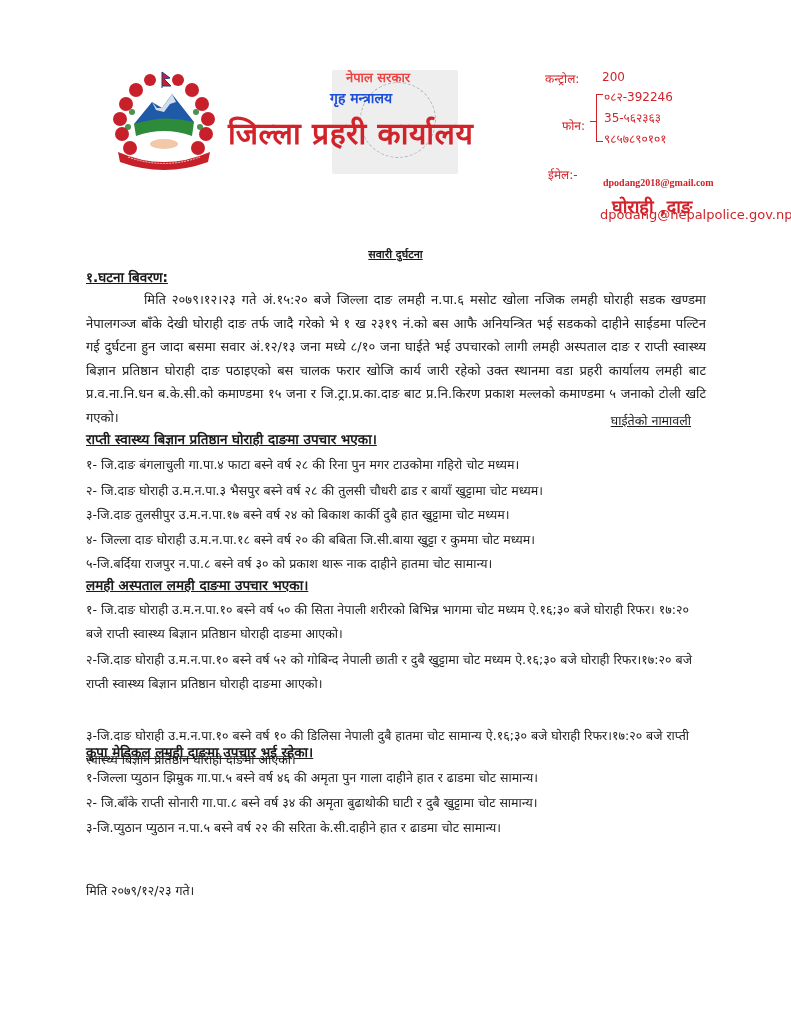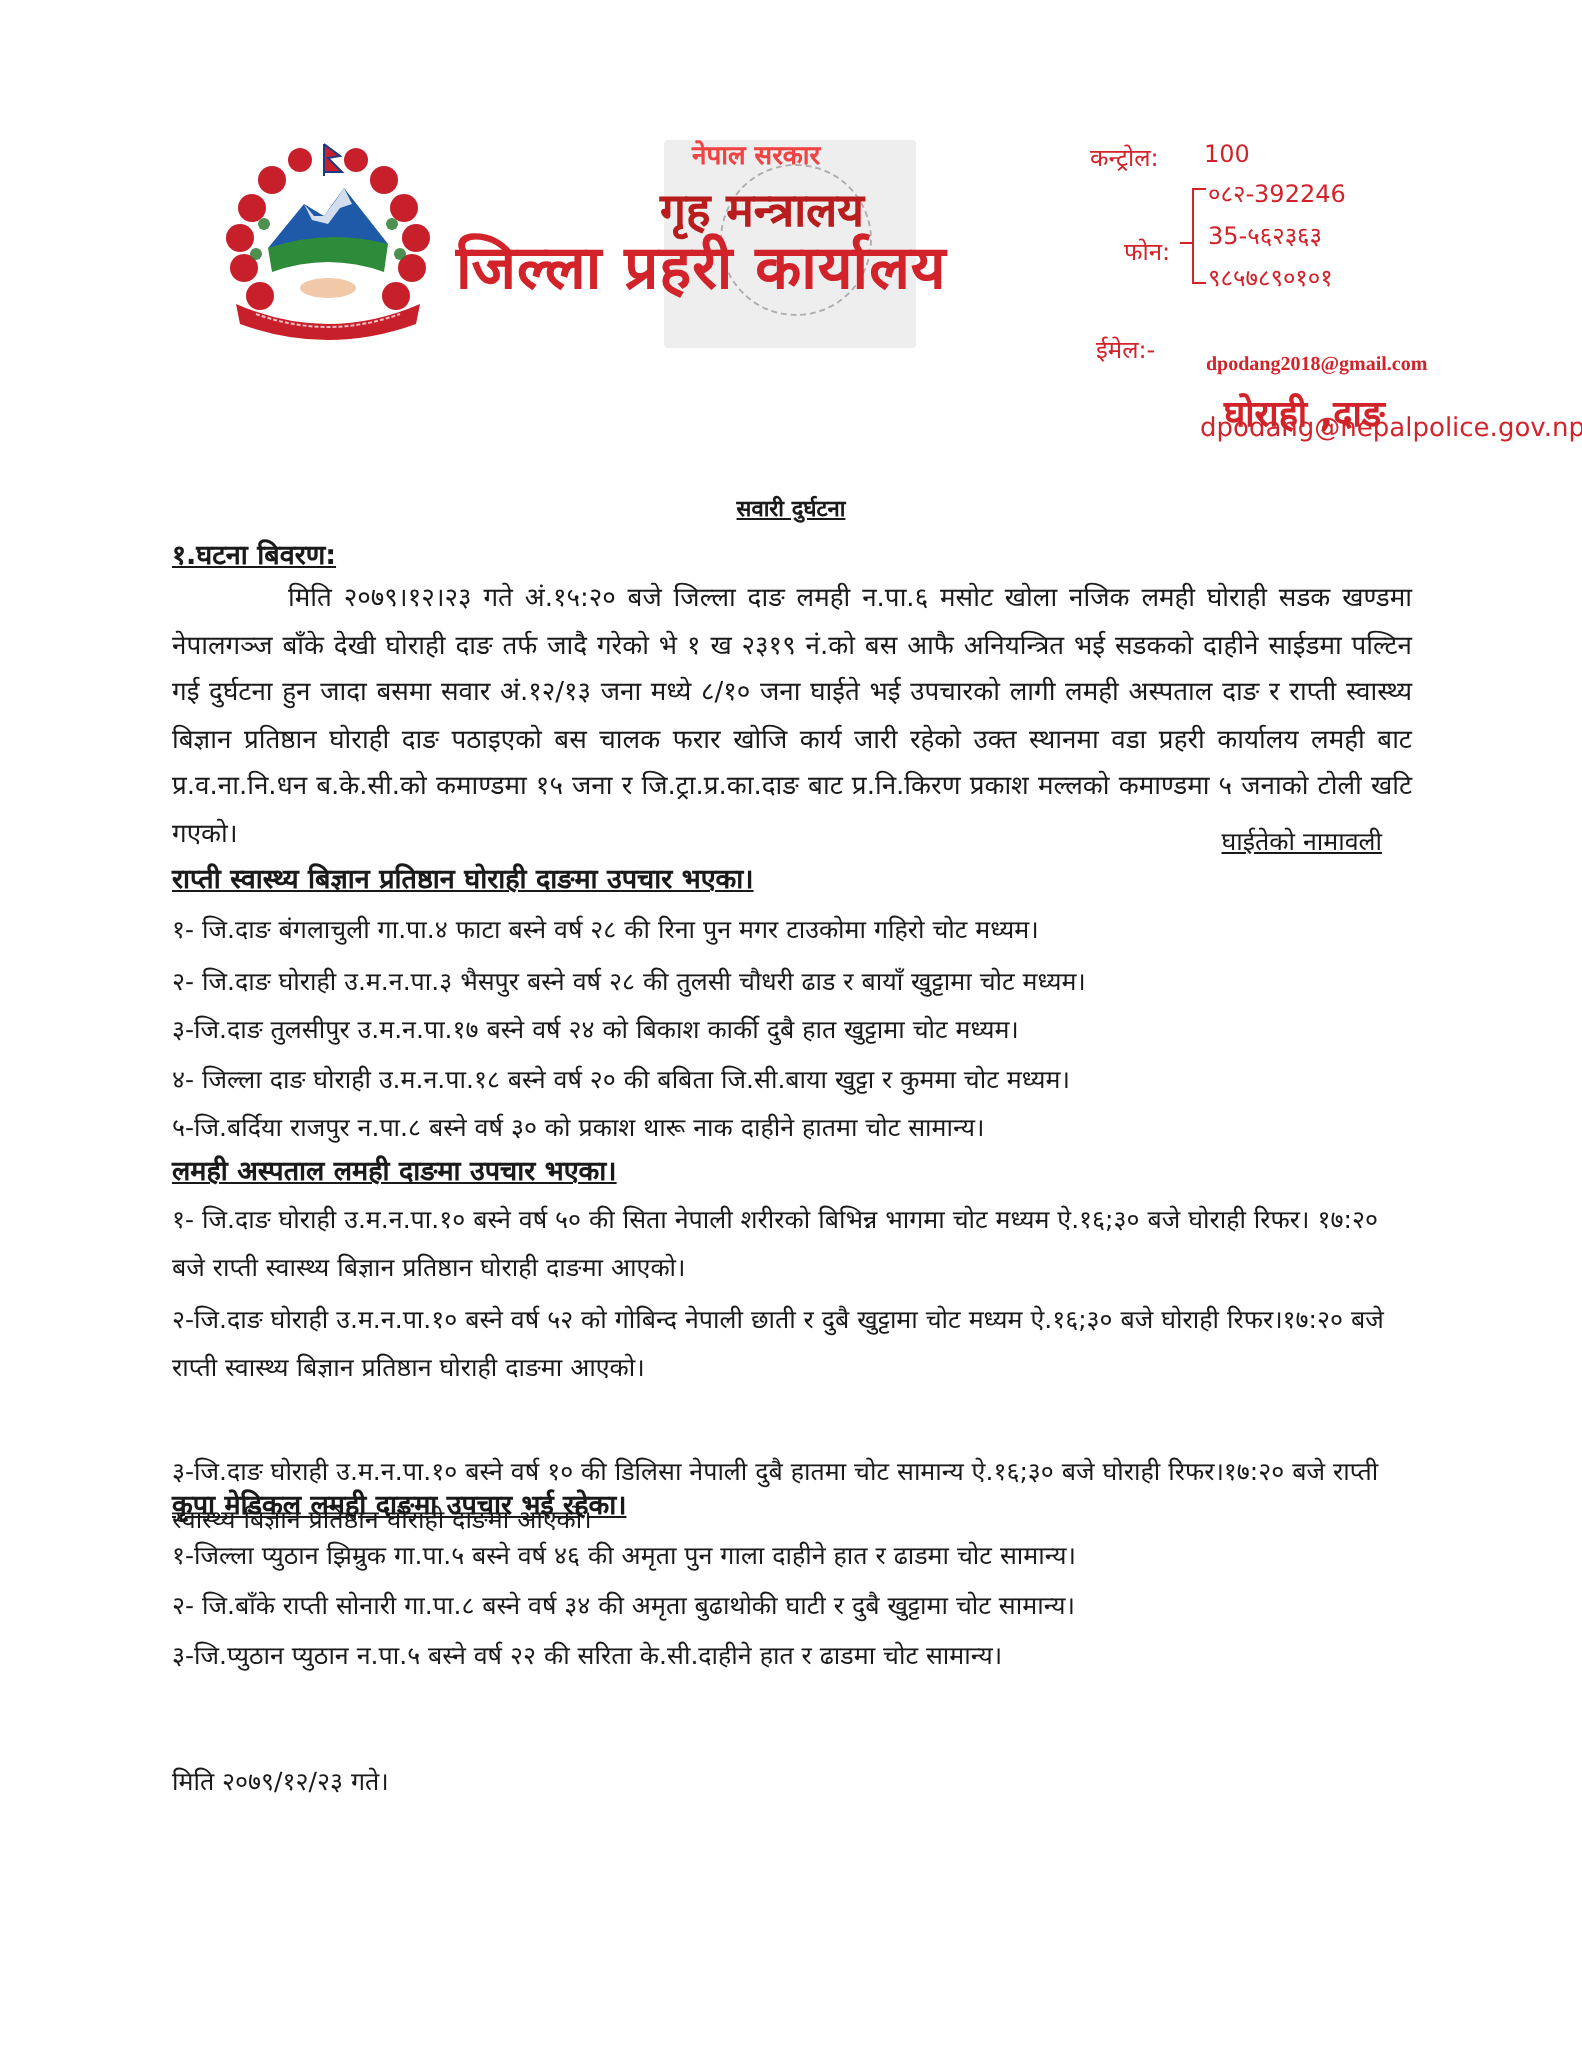--- a/index.html
+++ b/index.html
@@ -4,21 +4,21 @@
 <style>
   html, body { margin:0; padding:0; background:#ffffff; }
   body { width:791px; height:1024px; position:relative; overflow:hidden;
          font-family:"DejaVu Sans", sans-serif; color:#1a1a1a; }
   .emblem { position:absolute; left:104px; top:64px; width:120px; height:112px; }
   .stamp-bg { position:absolute; left:332px; top:70px; width:126px; height:104px;
               background:#eeeeee; border-radius:2px; }
   .stamp-circle { position:absolute; left:360px; top:82px; width:74px; height:74px;
                   border:1px dashed #b0b0b0; border-radius:50%; }
   .gov { position:absolute; left:346px; top:68px; font-size:13px; font-weight:bold; color:#ef4444; }
-  .ministry { position:absolute; left:330px; top:88px; font-size:23px; font-weight:bold; color:#b91c1c; }
+  .ministry { position:absolute; left:330px; top:88px; font-size:14px; font-weight:bold; color:#1d4ed8; }
   .office { position:absolute; left:228px; top:112px; font-size:30px; font-weight:bold; color:#d2232a; letter-spacing:0.5px; }
   .red { color:#d2232a; }
   .ctrl-label { position:absolute; left:545px; top:70px; font-size:12px; }
   .ctrl-val { position:absolute; left:602px; top:70px; font-size:12px; }
   .phone-label { position:absolute; left:562px; top:117px; font-size:12px; }
   .brace { position:absolute; left:596px; top:94px; width:6px; height:46px;
            border:1px solid #d2232a; border-right:none; }
   .brace-tick { position:absolute; left:590px; top:121px; width:6px; height:1px; background:#d2232a; }
   .phone { position:absolute; left:604px; font-size:12px; }
   .email-label { position:absolute; left:548px; top:166px; font-size:12px; }
@@ -77,21 +77,21 @@
 </div>
 
 <div class="stamp-bg"></div>
 <div class="stamp-circle"></div>
 
 <div class="gov">नेपाल सरकार</div>
 <div class="ministry">गृह मन्त्रालय</div>
 <div class="office">जिल्ला प्रहरी कार्यालय</div>
 
 <div class="ctrl-label red">कन्ट्रोल:</div>
-<div class="ctrl-val red">100</div>
+<div class="ctrl-val red">200</div>
 
 <div class="phone-label red">फोन:</div>
 <div class="brace"></div>
 <div class="brace-tick"></div>
 <div class="phone red" style="top:88px">०८२-392246</div>
 <div class="phone red" style="top:109px">35-५६२३६३</div>
 <div class="phone red" style="top:130px">९८५७८९०१०१</div>
 
 <div class="email-label red">ईमेल:-</div>
 <div class="email1 red">dpodang@nepalpolice.gov.np</div>

